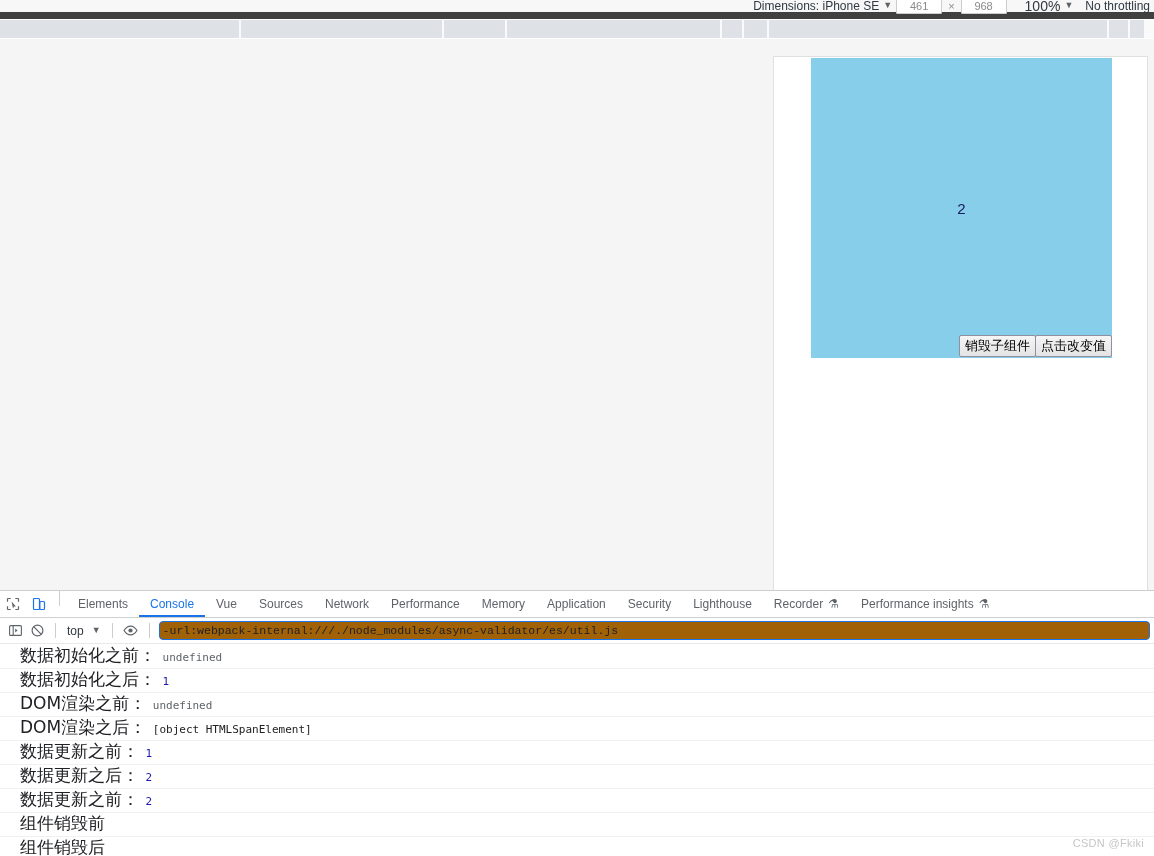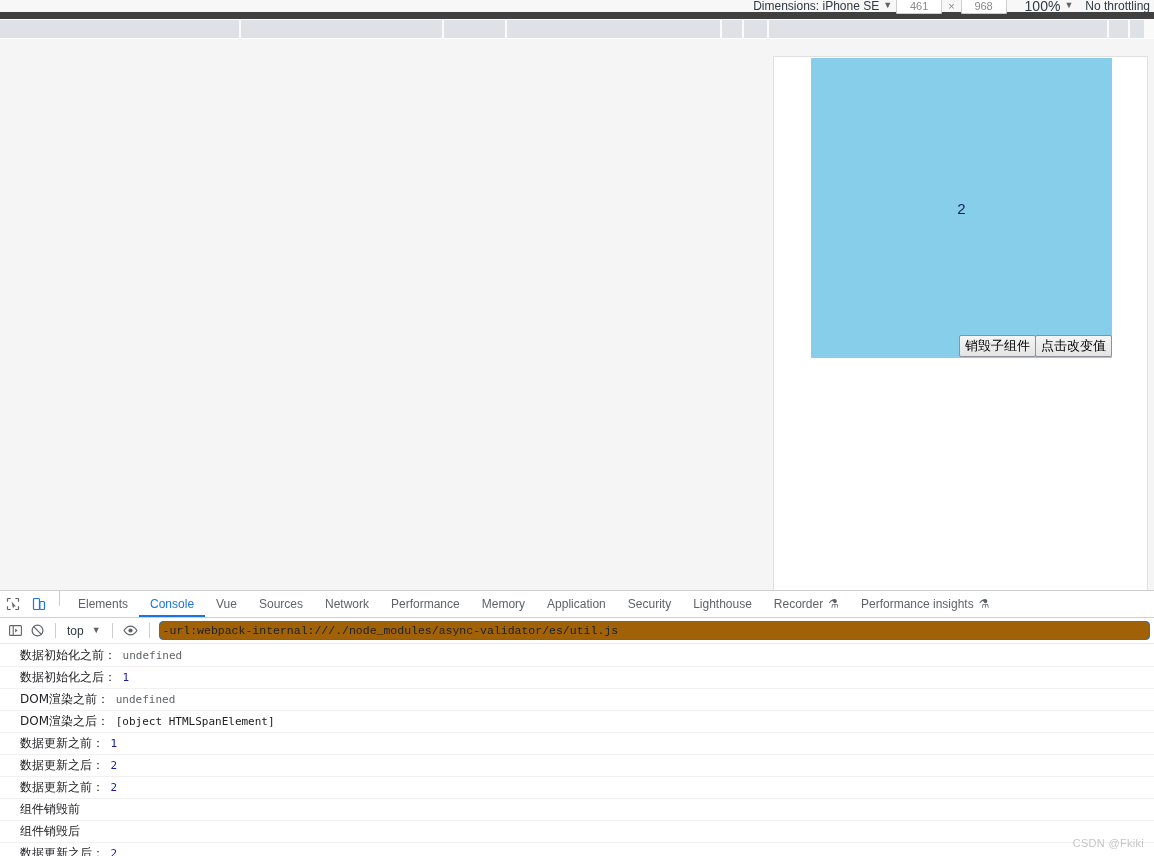--- a/index.html
+++ b/index.html
@@ -172,21 +172,21 @@
     position: relative;
     min-height: 20px; line-height: 20px;
     border-bottom: 1px solid #f0f0f0;
     padding-left: 20px;
     font-family: "DejaVu Sans Mono", "Liberation Mono", monospace;
     font-size: 11px; color: #202124;
     white-space: nowrap;
   }
   .msg .zh {
     font-family: "DejaVu Sans", "Liberation Sans", sans-serif;
-    font-size: 12px; color: #202124;
+    font-size: 17px; color: #202124;
   }
   .msg .val-undef { color: #5f6368; }
   .msg .val-num { color: #1a1aa6; }
   .msg .val-obj { color: #202124; }
 
   
   .watermark {
     position: absolute; right: 10px; top: 246px;
     font-size: 11px; color: #c6c6c6;
     font-family: "Liberation Sans", sans-serif;

